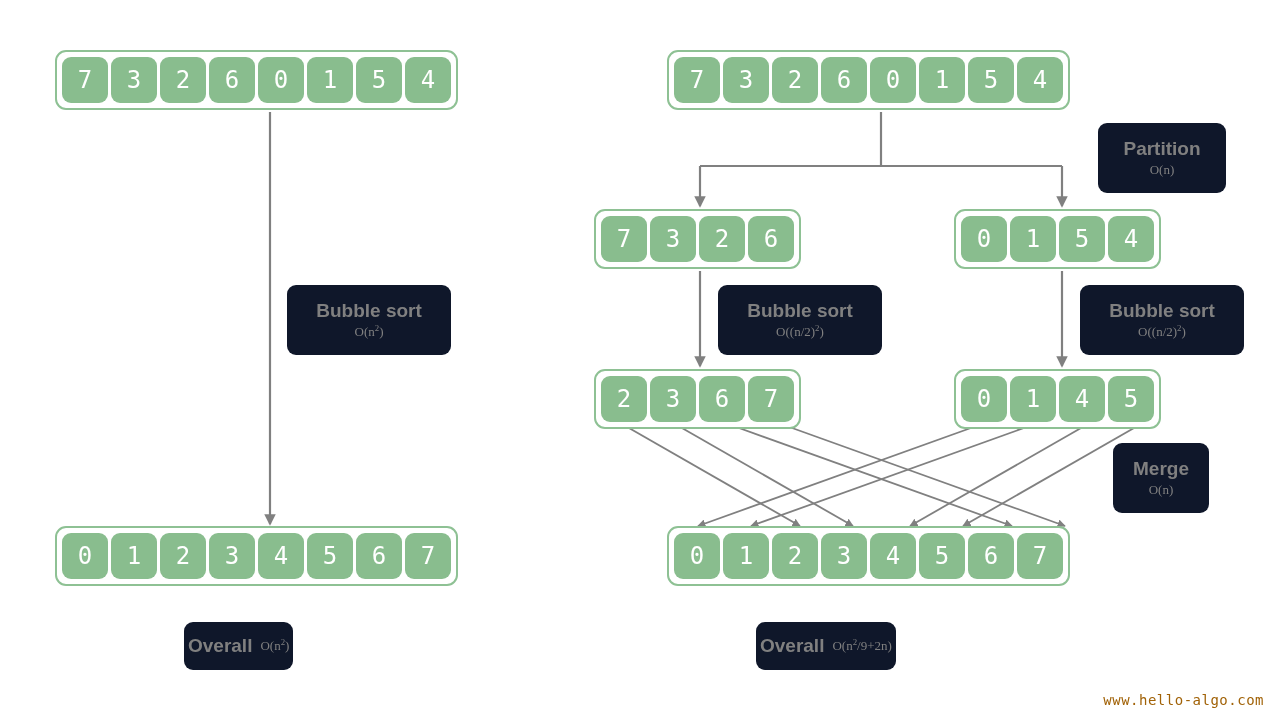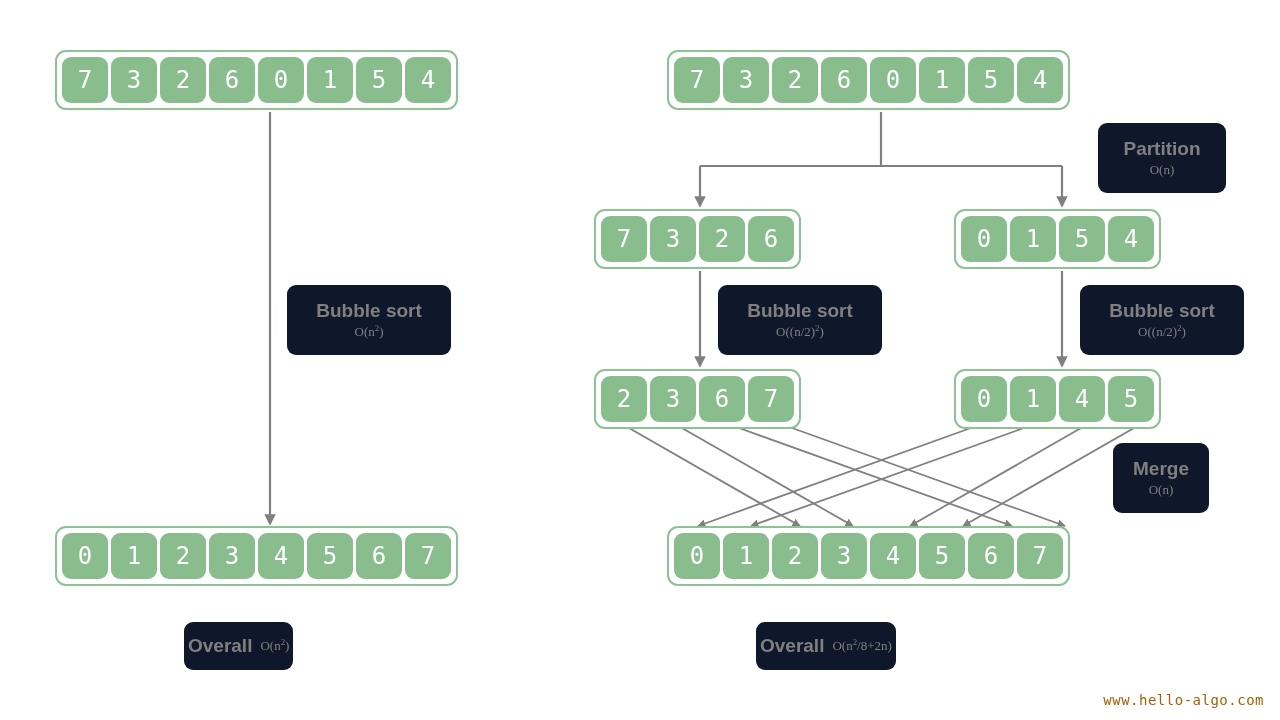--- a/index.html
+++ b/index.html
@@ -253,17 +253,17 @@
       <div class="cell">2</div>
       <div class="cell">3</div>
       <div class="cell">4</div>
       <div class="cell">5</div>
       <div class="cell">6</div>
       <div class="cell">7</div>
     </div>
 
   <div class="note inline-note" style="left:756px; top:622px; height:48px;">
     <span class="note-title">Overall</span>
-    <span class="note-complexity"><span>O(n</span><sup>2</sup><span>/8+2n)</span></span>
+    <span class="note-complexity"><span>O(n</span><sup>2</sup><span>/9+2n)</span></span>
   </div>
 
   <div id="watermark">www.hello-algo.com</div>
 </div>
 
 </body></html>

